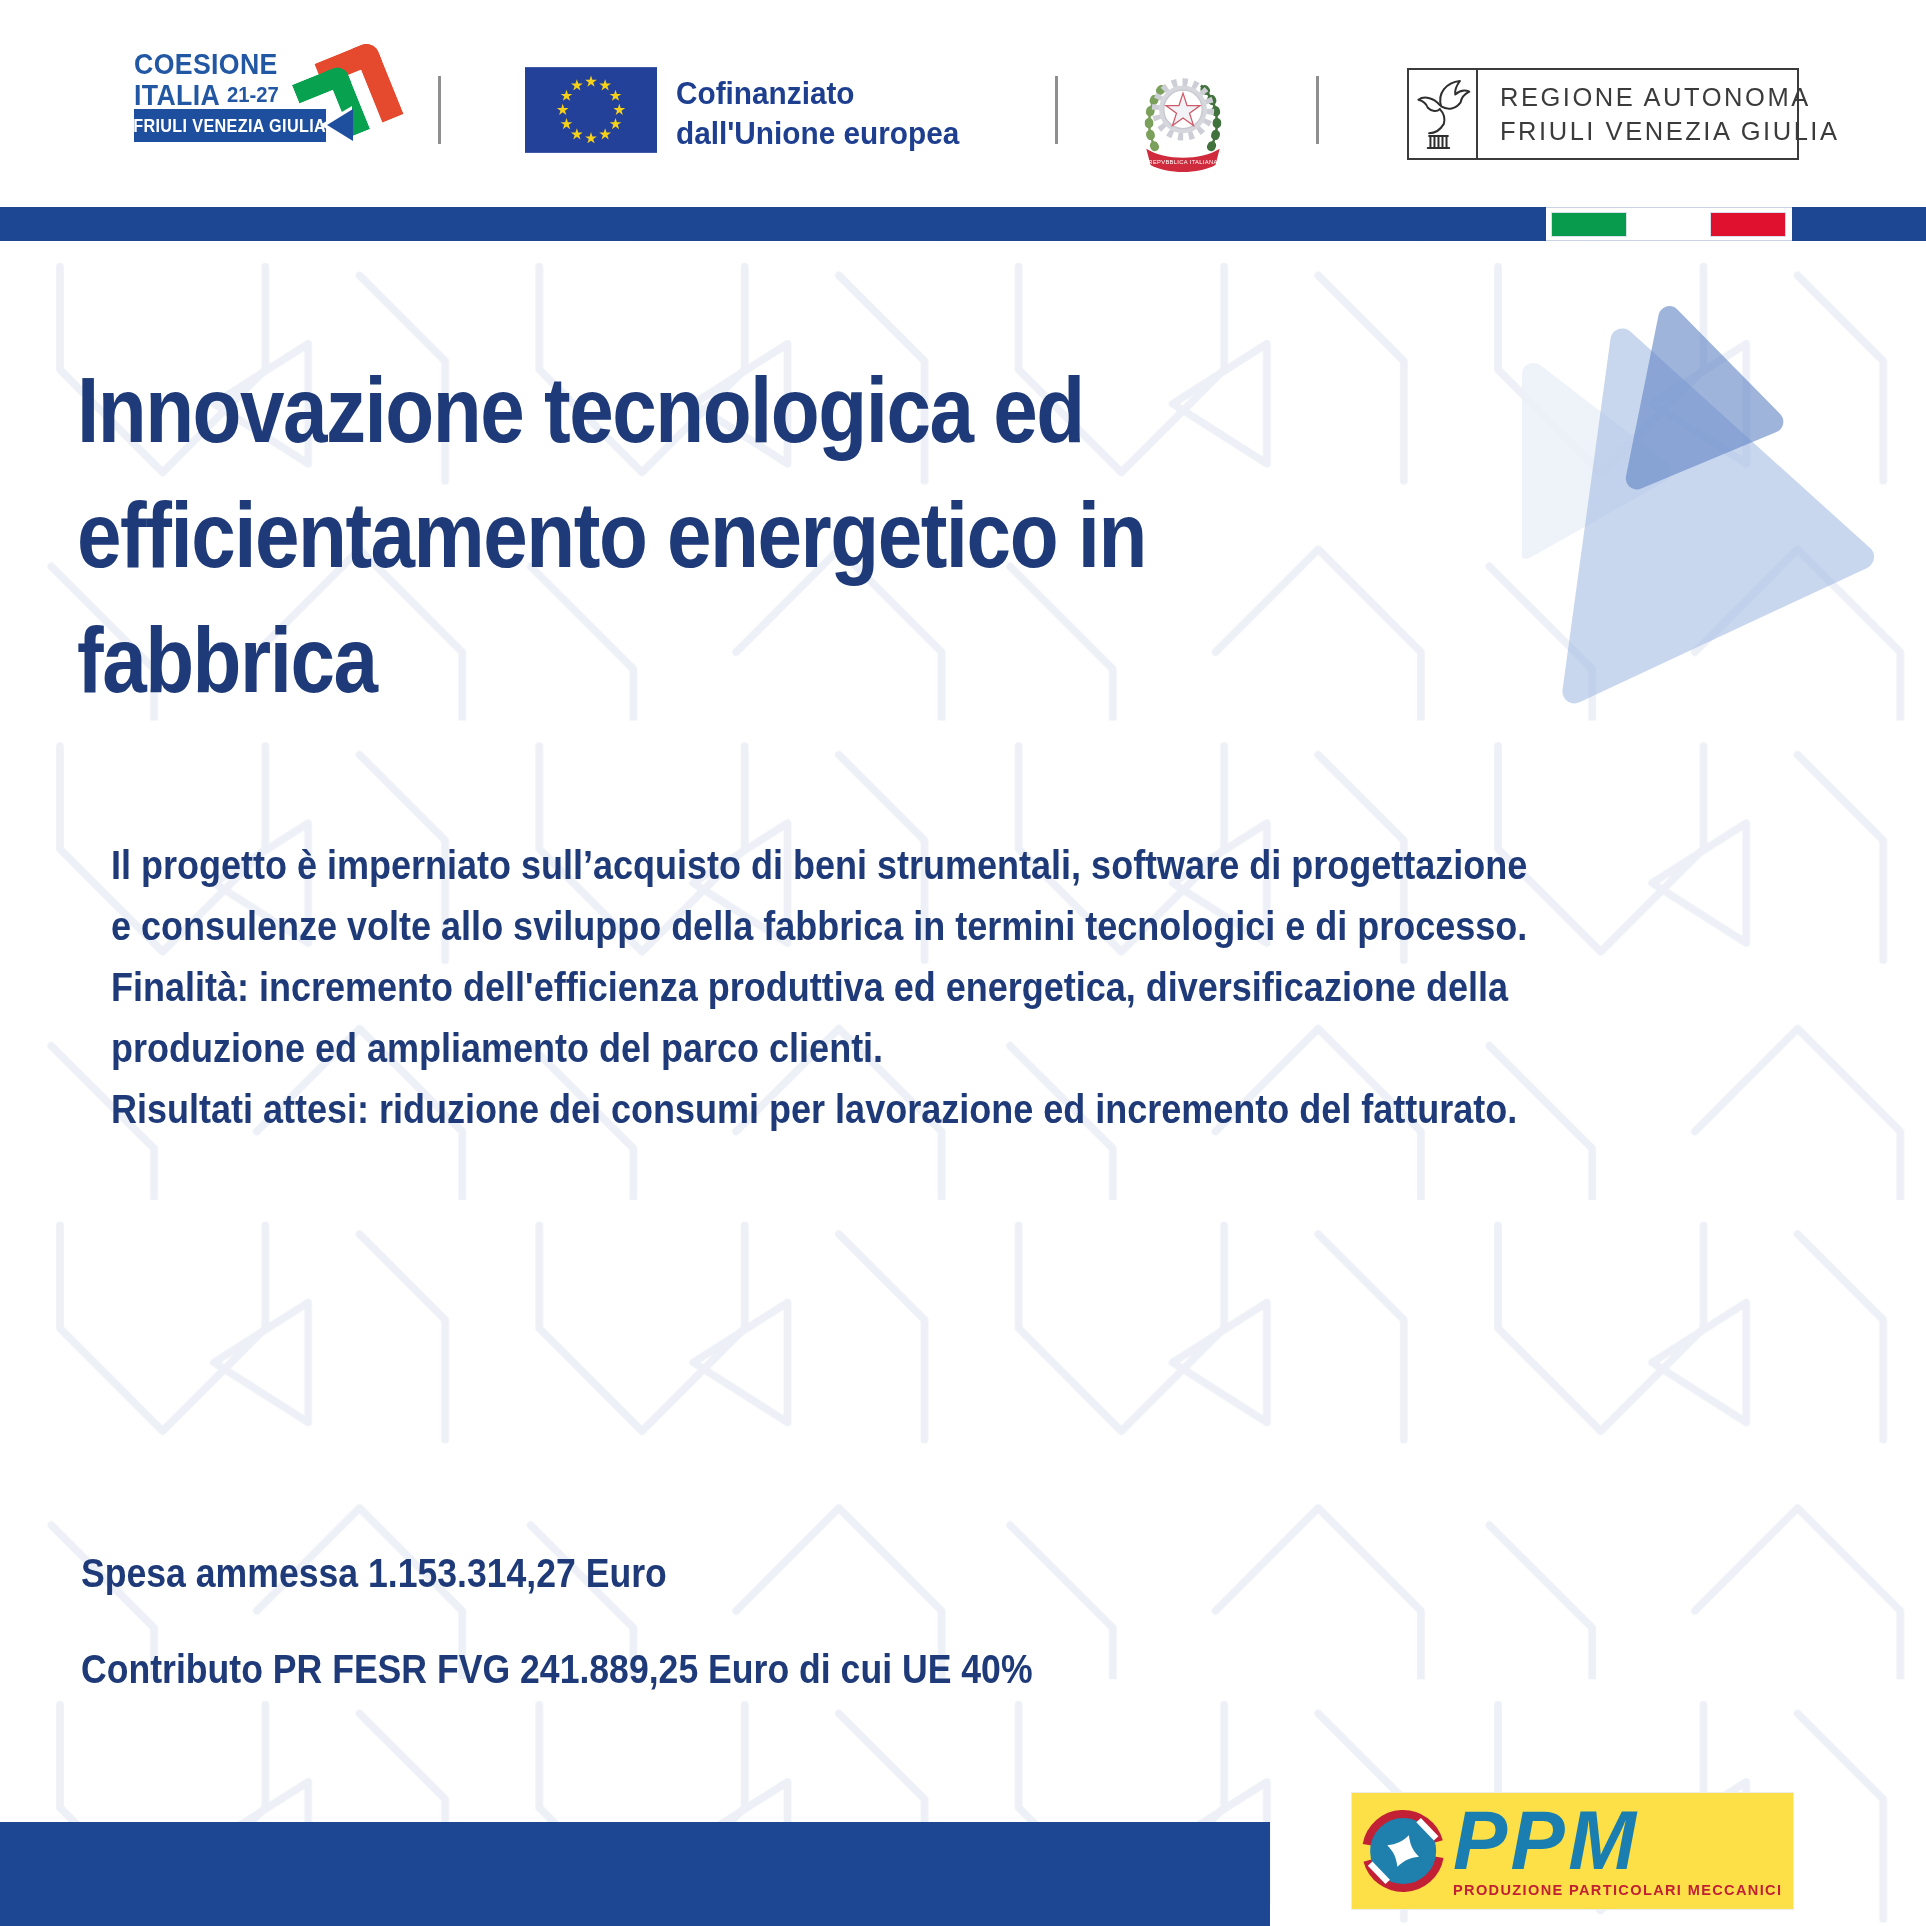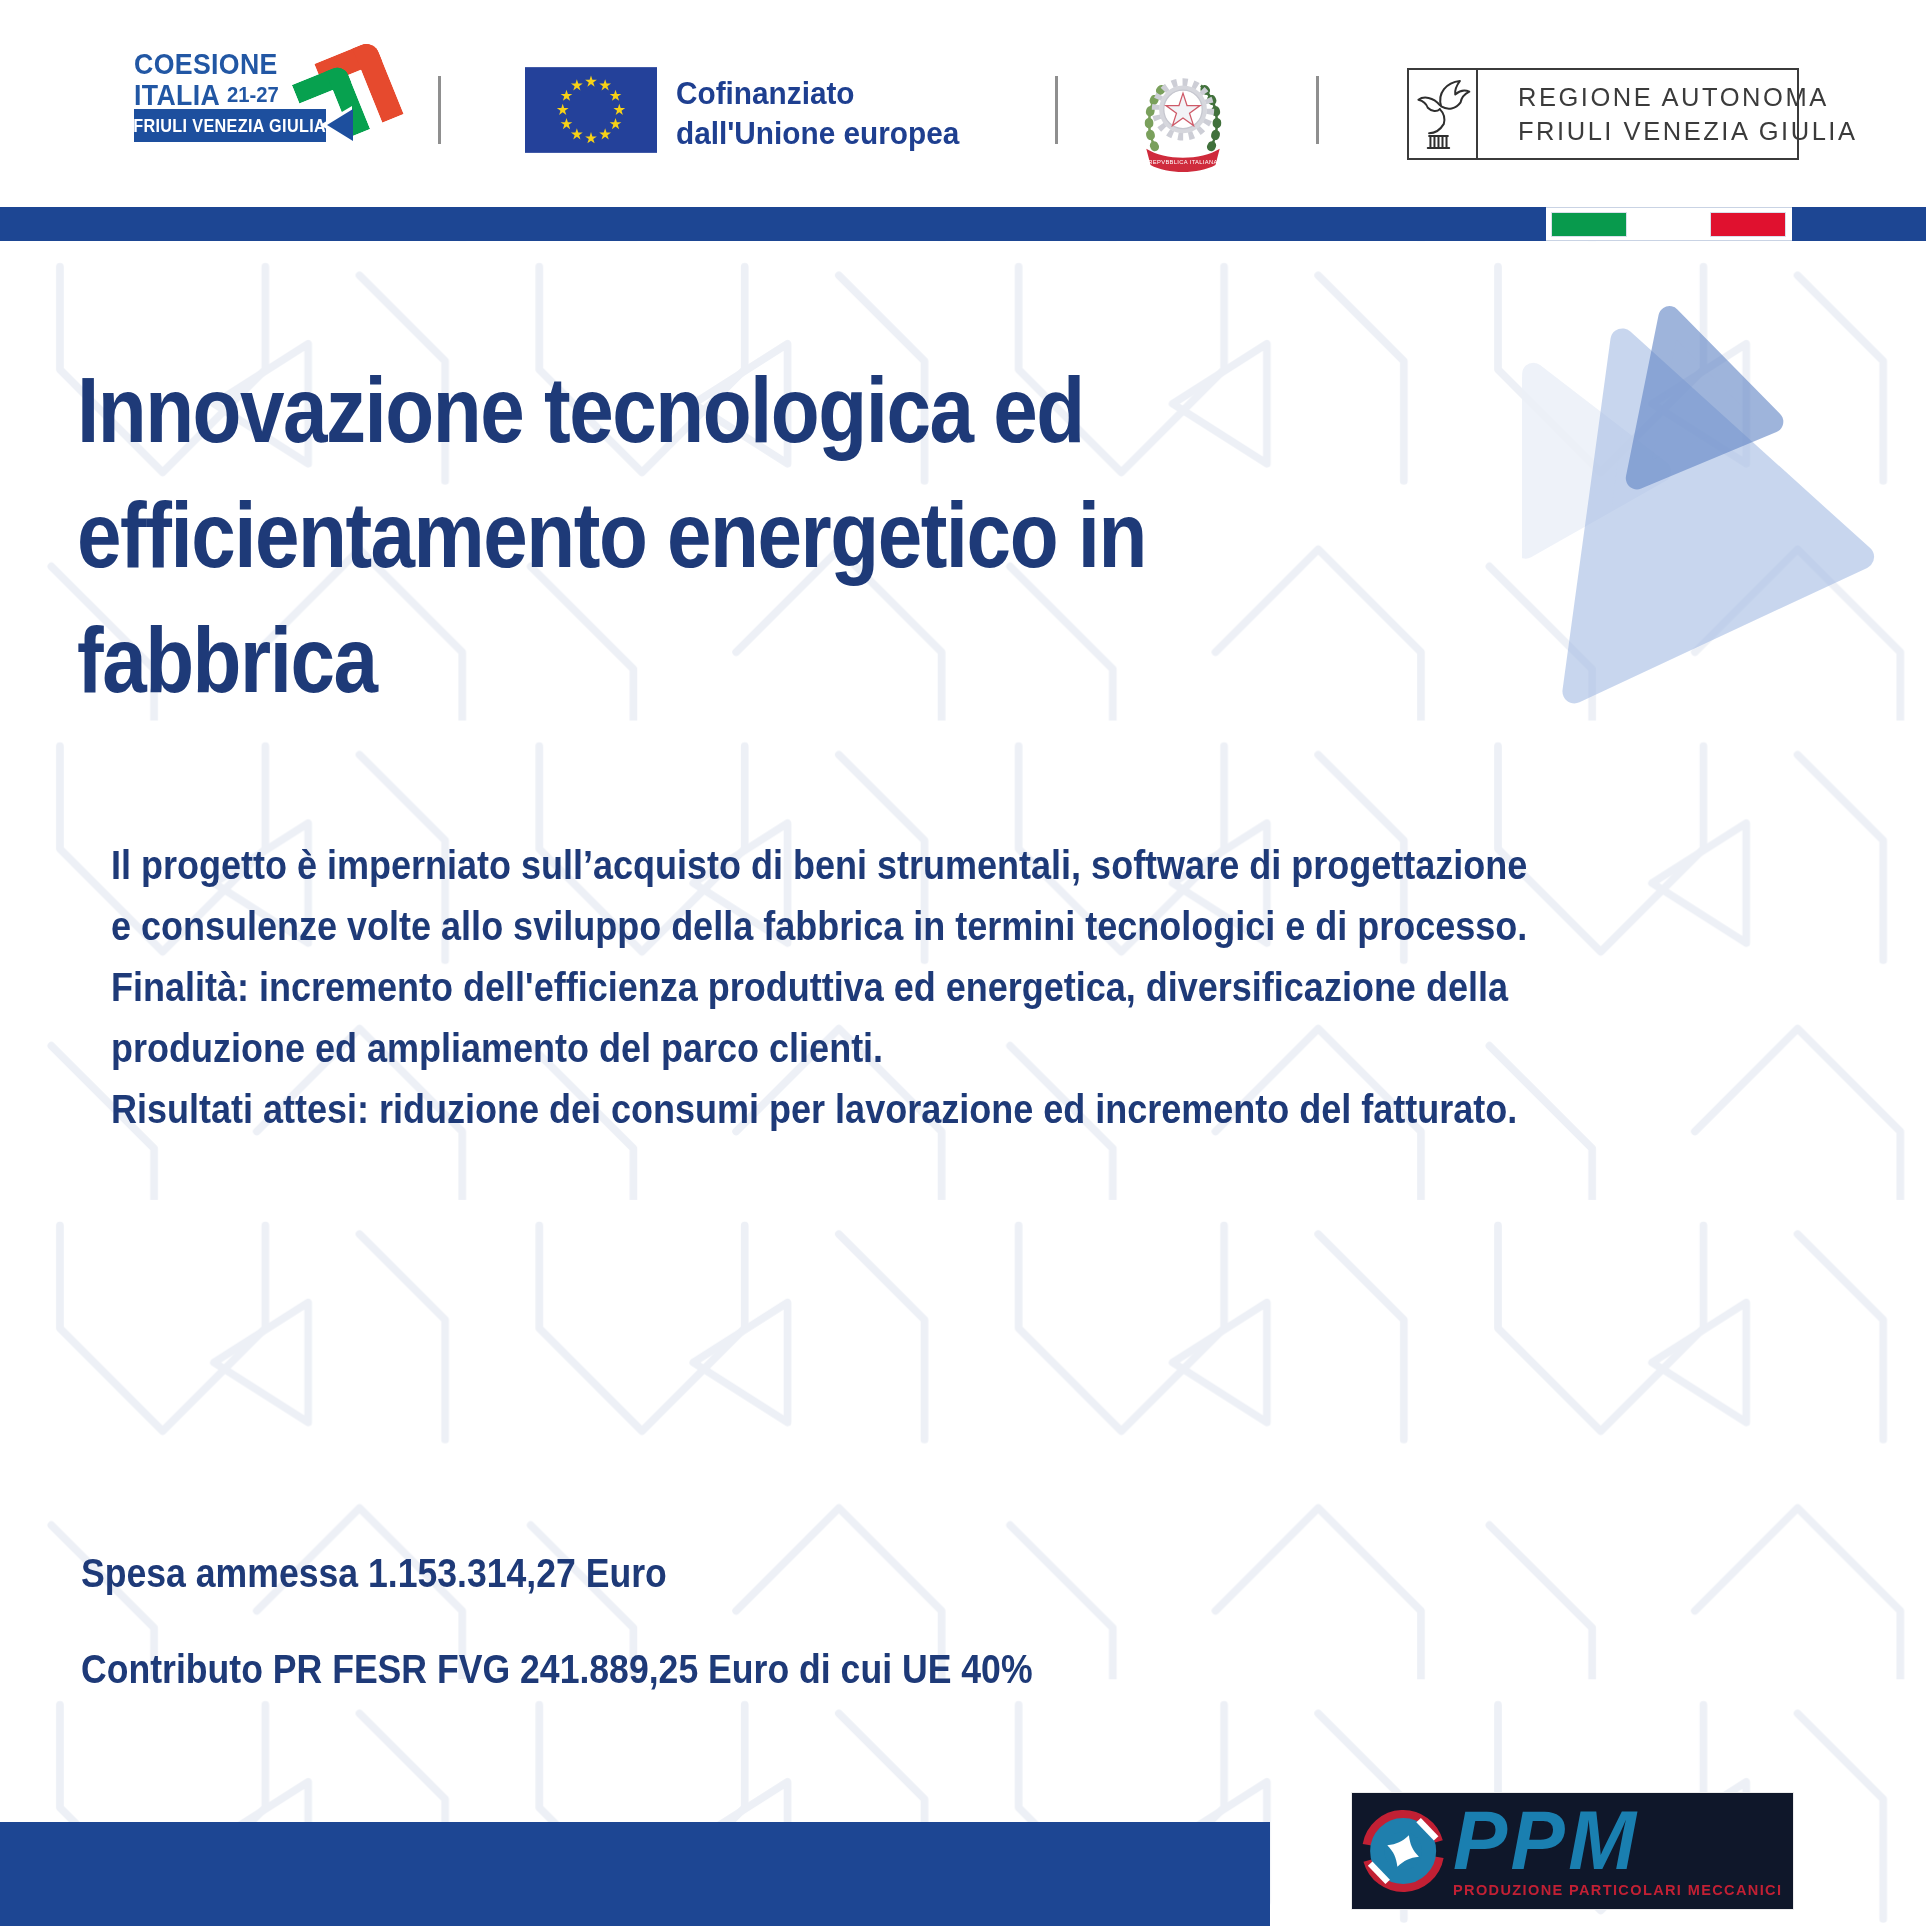--- a/index.html
+++ b/index.html
@@ -37,21 +37,21 @@
   #eu-flag{left:525px;top:67px;}
   #eu-text{left:676px;top:74px;color:#1e3f90;font-weight:700;font-size:31px;line-height:40px;
            transform:scaleX(.96);transform-origin:0 0;white-space:nowrap;}
 
   
   #fvg-logo{left:1407px;top:68px;width:392px;height:92px;border:2.1px solid #3b3b3b;
             display:flex;box-sizing:border-box;background:#fff;}
   #fvg-eagle-cell{width:84px;border-right:2.1px solid #3b3b3b;display:flex;
                   align-items:center;justify-content:center;}
   #fvg-text-cell{flex:1;display:flex;flex-direction:column;justify-content:center;
-                 padding-left:40px;}
+                 padding-left:22px;}
   .fvg-line{color:#3b3b3b;font-size:26px;letter-spacing:2.6px;line-height:34px;
             font-weight:400;white-space:nowrap;transform:scaleX(.98);transform-origin:0 50%;}
 
   
   #top-bar{left:0;top:207px;width:1926px;height:34px;background:#1d4693;}
   #flag-panel{left:1546px;top:207px;width:246px;height:34px;background:#ffffff;
               border-top:0.9px solid #c9d3e4;border-bottom:0.9px solid #c9d3e4;box-sizing:border-box;}
   .flag-block{position:absolute;top:4.3px;width:76px;height:25px;border:0.9px solid #d9e0ec;box-sizing:border-box;}
   #flag-green{left:5.1px;background:#089a4d;}
   #flag-red{left:164px;background:#e0112f;}
@@ -63,21 +63,21 @@
   #description{left:77px;top:835px;z-index:2;margin-left:34px;}
   .body-line{font-size:40px;font-weight:700;color:#1e3a78;height:61px;line-height:61px;
              transform:scaleX(.9);transform-origin:0 50%;white-space:nowrap;}
   .figure-line{font-size:40px;font-weight:700;color:#1e3a78;white-space:nowrap;
                transform:scaleX(.89);transform-origin:0 50%;z-index:2;}
   #spesa{left:81px;top:1551px;}
   #contributo{left:81px;top:1647px;}
 
   
   #bottom-bar{left:0;top:1822px;width:1270px;height:104px;background:#1d4693;z-index:3;}
-  #ppm-box{left:1351px;top:1792px;width:443px;height:118px;background:#0f172a;
+  #ppm-box{left:1351px;top:1792px;width:443px;height:118px;background:#fde047;
            border:0.9px solid #ececec;box-sizing:border-box;display:flex;align-items:center;
            padding-left:8.6px;z-index:4;}
   #ppm-textcol{margin-left:8.6px;display:flex;flex-direction:column;}
   #ppm-name{font-size:83px;font-weight:700;font-style:italic;color:#1a7fb0;
             letter-spacing:3.4px;line-height:74px;transform:scaleX(.98);transform-origin:0 50%;}
   #ppm-tagline{font-size:15px;font-weight:700;color:#c22034;letter-spacing:1.4px;
                margin-top:3.4px;white-space:nowrap;transform:scaleX(.97);transform-origin:0 50%;}
 </style>
 </head>
 <body>

